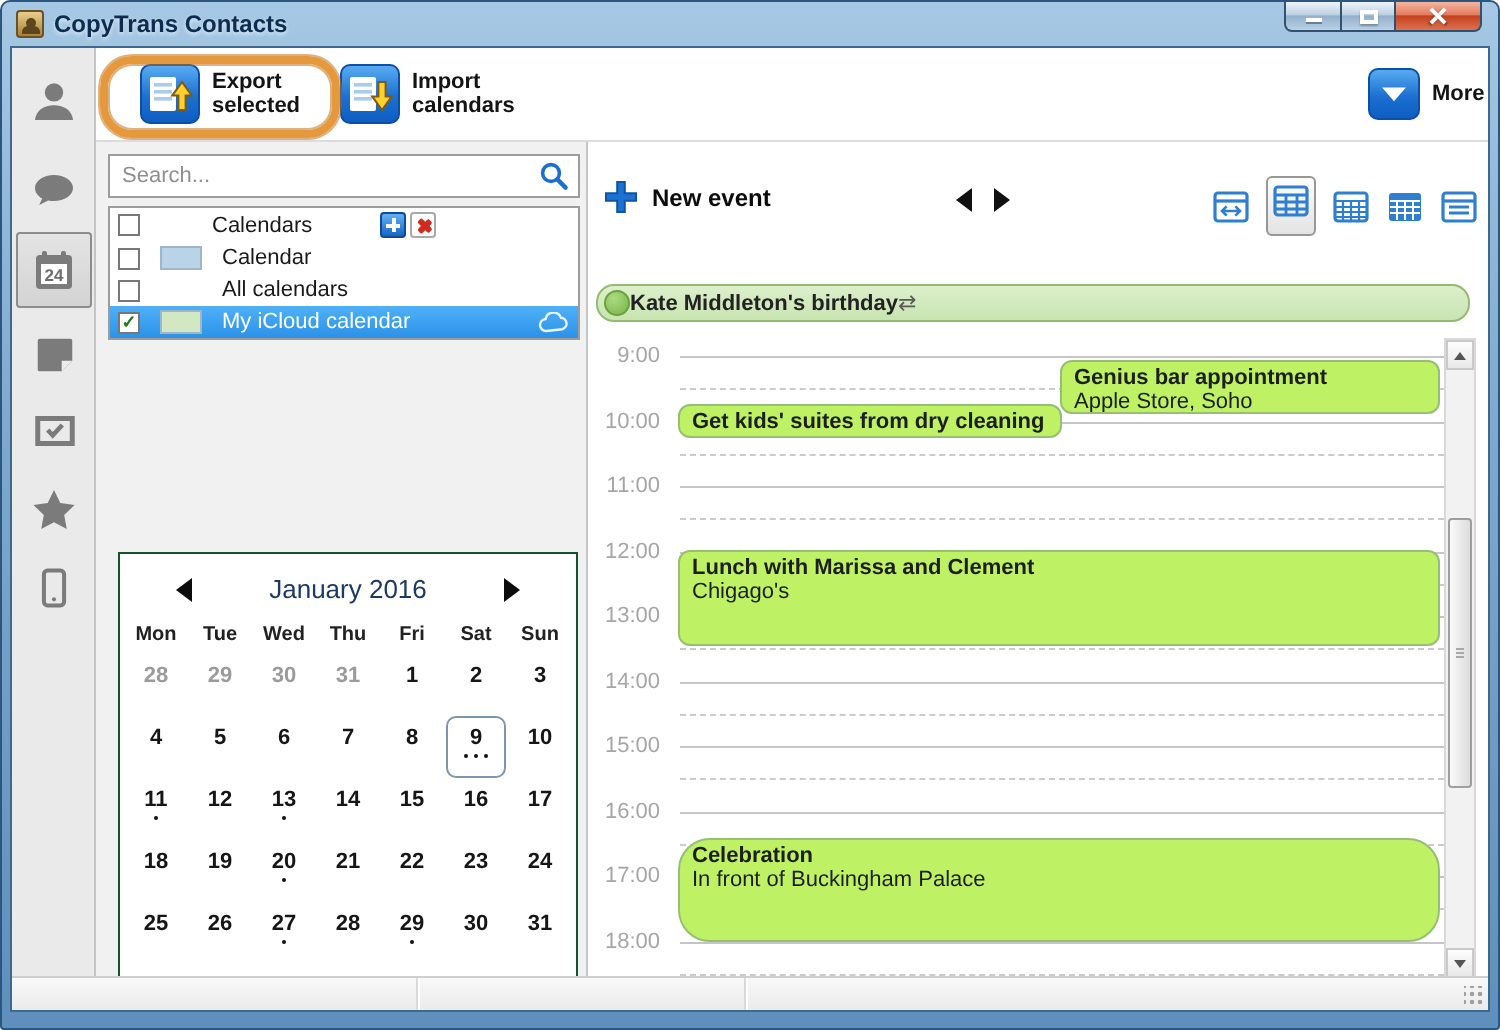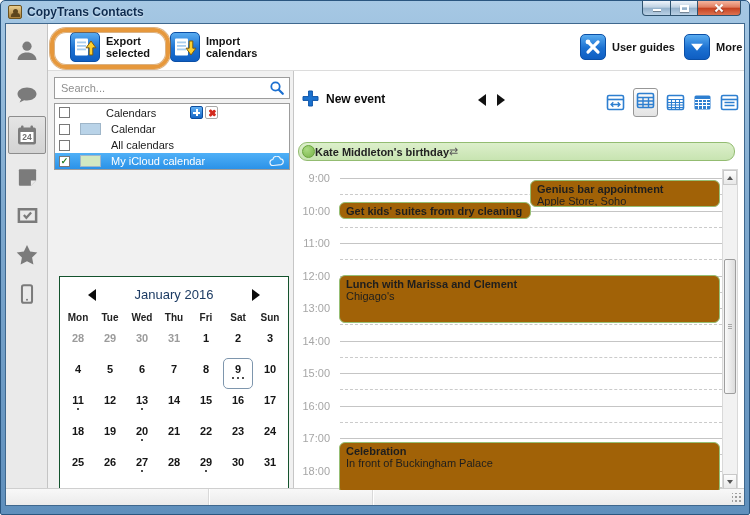--- a/index.html
+++ b/index.html
@@ -109,21 +109,21 @@
   .adcircle{width:13px;height:13px;border-radius:50%;border:1px solid #69a33c;background:radial-gradient(circle at 35% 30%,#abdb83,#79b449);flex:0 0 auto}
   .recur{color:#5a5a5a;font-weight:normal}
 
   
   .gridwrap{position:absolute;left:0;right:0;top:98px;height:321px;display:flex}
   .timecol{width:44px;position:relative;flex:0 0 auto}
   .tlabel{position:absolute;right:8px;font-size:11px;color:#a6a6a6}
   .canvas{flex:1;position:relative;overflow:hidden}
   .hline{position:absolute;left:2px;right:0;border-top:1px solid #c5c5c5}
   .hdash{position:absolute;left:2px;right:0;border-top:1px dashed #cbcbcb}
-  .event{position:absolute;background:#a16207;border:1px solid #96bf75;border-radius:6px;padding:2px 6px;font-size:11px;color:#1e1e1e;overflow:hidden;z-index:2}
+  .event{position:absolute;background:#bef264;border:1px solid #96bf75;border-radius:6px;padding:2px 6px;font-size:11px;color:#1e1e1e;overflow:hidden;z-index:2}
   .event .et{display:block;font-weight:bold;line-height:12px;white-space:nowrap}
   .event .es{display:block;line-height:12px;white-space:nowrap}
 
   
   .vscroll{width:16px;flex:0 0 auto;position:relative;background:#f2f2f2;border:1px solid #d9d9d9;margin-right:6px}
   .sbtn{position:absolute;left:0;right:0;height:15px;display:flex;align-items:center;justify-content:center;background:linear-gradient(#fdfdfd,#e8e8e8);border:1px solid #c9c9c9}
   .sbtn.up{top:0}
   .sbtn.down{bottom:0}
   .stri{width:0;height:0;border:3px solid transparent}
   .stri.up{border-bottom:4px solid #555;border-top:none}
@@ -233,29 +233,20 @@
             <svg width="26" height="26" viewBox="0 0 26 26">
               <rect x="3" y="4.5" width="13" height="17" rx="1" fill="#fff"></rect>
               <rect x="5" y="7.5" width="9" height="1.8" fill="#a8cdef"></rect>
               <rect x="5" y="11" width="9" height="1.8" fill="#a8cdef"></rect>
               <rect x="5" y="14.5" width="9" height="1.8" fill="#a8cdef"></rect>
               <path d="M17.2 7v7.2h-3.1L19 21l4.9-6.8h-3.1V7z" fill="#ffd12e" stroke="#7d5c10" stroke-width="1"></path>
             </svg>
           </span>
           <span class="lbl"><span>Import</span><br>
           <span>calendars</span></span>
-        </div>
-        <div class="tbtn" style="left:532px;top:10px">
-          <span class="bicon small">
-            <svg width="22" height="22" viewBox="0 0 24 24">
-              <path d="M6.5 17.5L17.5 6.5M6.5 6.5l11 11" stroke="#fff" stroke-width="3.4" stroke-linecap="round" fill="none"></path>
-              <circle cx="6.5" cy="6.5" r="2.6" fill="#fff"></circle>
-            </svg>
-          </span>
-          <span class="lbl">User guides</span>
         </div>
         <div class="tbtn" style="left:636px;top:10px">
           <span class="bicon small">
             <svg width="22" height="22" viewBox="0 0 24 24">
                 <path d="M5.5 8.5h13L12 16z" fill="#fff"></path>
               </svg>
           </span>
           <span class="lbl">More</span>
         </div>
       </div>
@@ -473,21 +464,21 @@
                   <span class="et">Genius bar appointment</span>
                   <span class="es">Apple Store, Soho</span>
                 </div>
                 <div class="event" style="top: 106px; height: 48px; left: 1px; right: 2px;">
                   <span class="et">Lunch with Marissa and Clement</span>
                   <span class="es">Chigago's</span>
                 </div>
                 <div class="event" style="top: 33px; height: 17px; left: 1px; width: 192px;">
                   <span class="et">Get kids' suites from dry cleaning</span>
                 </div>
-                <div class="event" style="top: 273px; height: 52px; left: 1px; right: 2px;">
+                <div class="event" style="top: 250px; height: 52px; left: 1px; right: 2px; border-radius: 16px;">
                   <span class="et">Celebration</span>
                   <span class="es">In front of Buckingham Palace</span>
                 </div>
               </div>
             <div class="vscroll">
               <div class="sbtn up">
                   <span class="stri up"></span>
                 </div>
               <div class="sthumb"></div>
               <div class="sbtn down">

